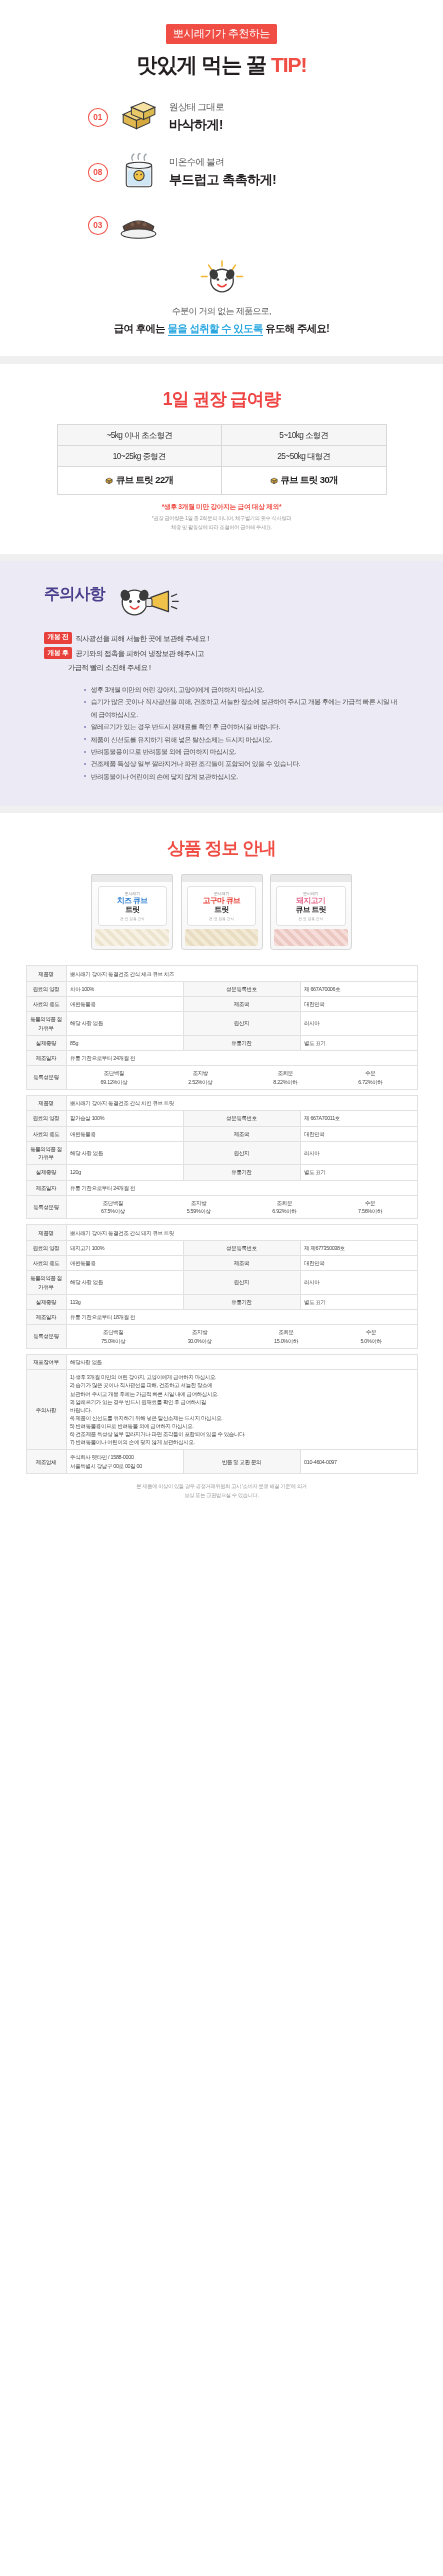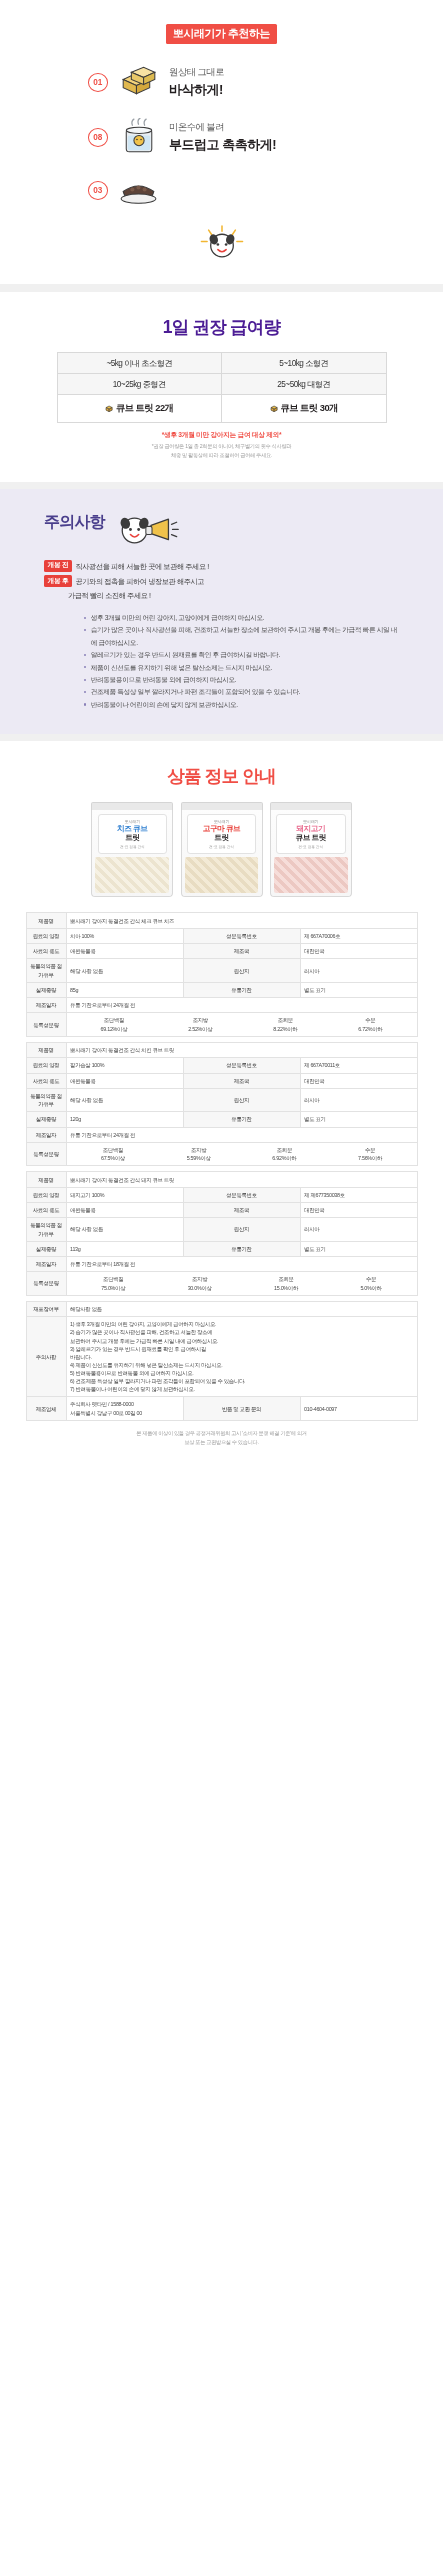--- a/index.html
+++ b/index.html
@@ -10,21 +10,21 @@
     background: #ffffff;
     color: #231f20;
   }
   .page { width:443px; position:relative; overflow:hidden; }
 
   
   .sec-tip { background:#ffffff; padding:24px 0 20.6px; }
   .tip-head { text-align:center; }
   .tip-sub {
     display:inline-block;
-    font-size:10.8px; font-weight:bold; letter-spacing:-0.3px;
+    font-size:10.8px; font-weight:normal; letter-spacing:-0.3px;
     color:#ffffff; background:#f04e45;
     padding:2.6px 7.2px 3.1px; border-radius:1.5px;
   }
   .tip-title {
     margin-top:7.2px;
     font-size:21px; font-weight:bold; letter-spacing:-1px;
     color:#231f20;
   }
   .tip-title .accent { color:#f04e45; }
 
@@ -47,21 +47,21 @@
   .water-note .wn1 { font-size:8.8px; color:#5c5c5c; letter-spacing:-0.5px; margin-top:7.2px; }
   .water-note .wn2 { font-size:10.3px; font-weight:bold; letter-spacing:-0.5px; margin-top:3.6px; }
   .water-note .wn2 .hl { color:#2ba8e0; border-bottom:1.5px solid #2ba8e0; padding-bottom:1px; }
 
   .divider-grey { height:7.2px; background:#f0f0f0; }
 
   
   .sec-amount { padding:23px 0 23px; background:#fff; }
   .amt-title {
     text-align:center; font-size:17.5px; font-weight:bold;
-    letter-spacing:-0.8px; color:#4c1d95; margin-bottom:13.4px;
+    letter-spacing:-0.8px; color:#ef4444; margin-bottom:13.4px;
   }
   .amt-table { width:330px; margin:0 auto; border-collapse:collapse; }
   .amt-table td {
     border:0.5px solid #d9d9d9; text-align:center; letter-spacing:-0.5px;
   }
   .amt-table td.head {
     background:#f6f6f6; font-size:8.2px; color:#333; padding:4.6px 0;
   }
   .amt-table td.val { font-size:9.3px; font-weight:bold; padding:6.7px 0; }
   .cube-ico { display:inline-block; margin-right:2.6px; vertical-align:-1px; }
@@ -101,21 +101,21 @@
   .prod-title {
     text-align:center; font-size:17.5px; font-weight:bold;
     color:#f04e45; letter-spacing:-0.8px;
   }
   .prod-imgs { display:flex; justify-content:center; gap:7.2px; margin-top:13.4px; }
 
   
   .jar { width:82px; }
   .jar-lid { height:8.2px; background:#e9e9e9; border-radius:2.1px 2.1px 0 0; border:0.5px solid #d5d5d5; border-bottom:none;}
   .jar-body {
-    height:87px; border:0.5px solid #d8d8d8; border-top:none;
+    height:68px; border:0.5px solid #d8d8d8; border-top:none;
     background:linear-gradient(180deg,#fdfdfd 0%,#f6f6f6 100%);
     border-radius:0 0 4.1px 4.1px; position:relative; overflow:hidden;
   }
   .jar-label {
     position:absolute; left:5.2px; right:5.2px; top:4.1px; height:40px;
     border-radius:3.1px; background:#fff; border:0.5px solid #e2e2e2;
     text-align:center; padding-top:3.6px;
   }
   .jar-label .brand { font-size:4.1px; color:#8d8d8d; letter-spacing:-0.2px;}
   .jar-label .nm { font-size:7.7px; font-weight:bold; letter-spacing:-0.5px; line-height:1.15; margin-top:1.5px;}
@@ -150,20 +150,23 @@
   }
 </style>
 </head>
 <body>
 
 <div class="page">
 
   <section class="sec-tip">
     <div class="tip-head">
       <div class="tip-sub">뽀시래기가 추천하는</div>
+      <div class="tip-title">
+        <span>맛있게 먹는 꿀 </span><span class="accent">TIP!</span>
+      </div>
     </div>
 
     <div class="tip-list">
 
       <div class="tip-row">
         <div class="tip-num">01</div>
         <div class="tip-ill">
           <svg width="49" height="36" viewBox="0 0 96 70">
             <g>
               <polygon points="18,30 44,18 70,30 44,42" fill="#f2d27a" stroke="#3b3b3b" stroke-width="2"></polygon>
@@ -225,20 +228,24 @@
           <line x1="20" y1="32" x2="31" y2="32"></line>
           <line x1="100" y1="32" x2="89" y2="32"></line>
         </g>
         <circle cx="60" cy="40" r="22" fill="#ffffff" stroke="#3b3b3b" stroke-width="2.5"></circle>
         <ellipse cx="44" cy="28" rx="8" ry="10" fill="#3b3b3b" transform="rotate(-20 44 28)"></ellipse>
         <ellipse cx="76" cy="28" rx="8" ry="10" fill="#3b3b3b" transform="rotate(20 76 28)"></ellipse>
         <circle cx="52" cy="38" r="2.6" fill="#3b3b3b"></circle>
         <circle cx="68" cy="38" r="2.6" fill="#3b3b3b"></circle>
         <path d="M52 48 q8 8 16 0" stroke="#e8413b" stroke-width="3" fill="none" stroke-linecap="round"></path>
       </svg>
+      <div class="wn1">수분이 거의 없는 제품으로,</div>
+      <div class="wn2">
+        <span>급여 후에는 </span><span class="hl">물을 섭취할 수 있도록</span><span> 유도해 주세요!</span>
+      </div>
     </div>
   </section>
 
   <div class="divider-grey"></div>
 
   <section class="sec-amount">
     <div class="amt-title">1일 권장 급여량</div>
     <table class="amt-table">
       <tbody>
           <tr>

